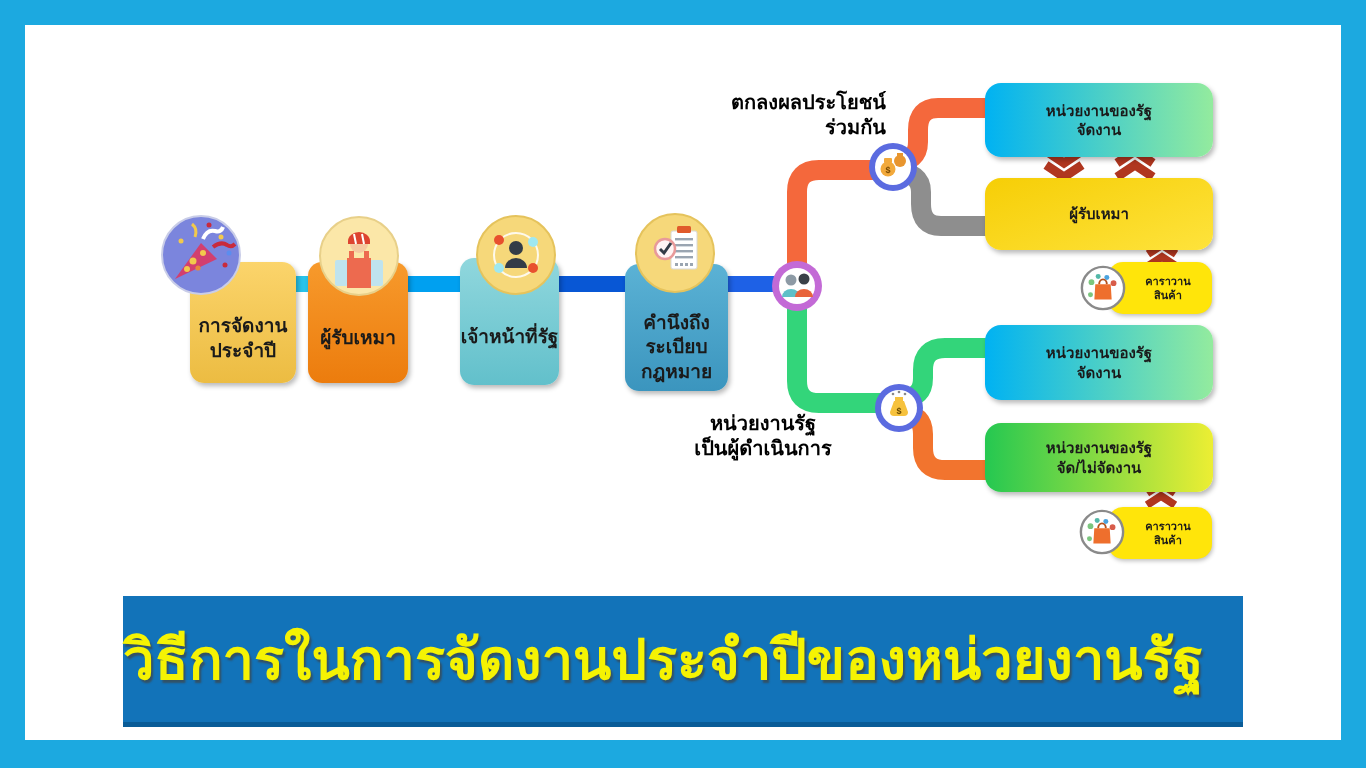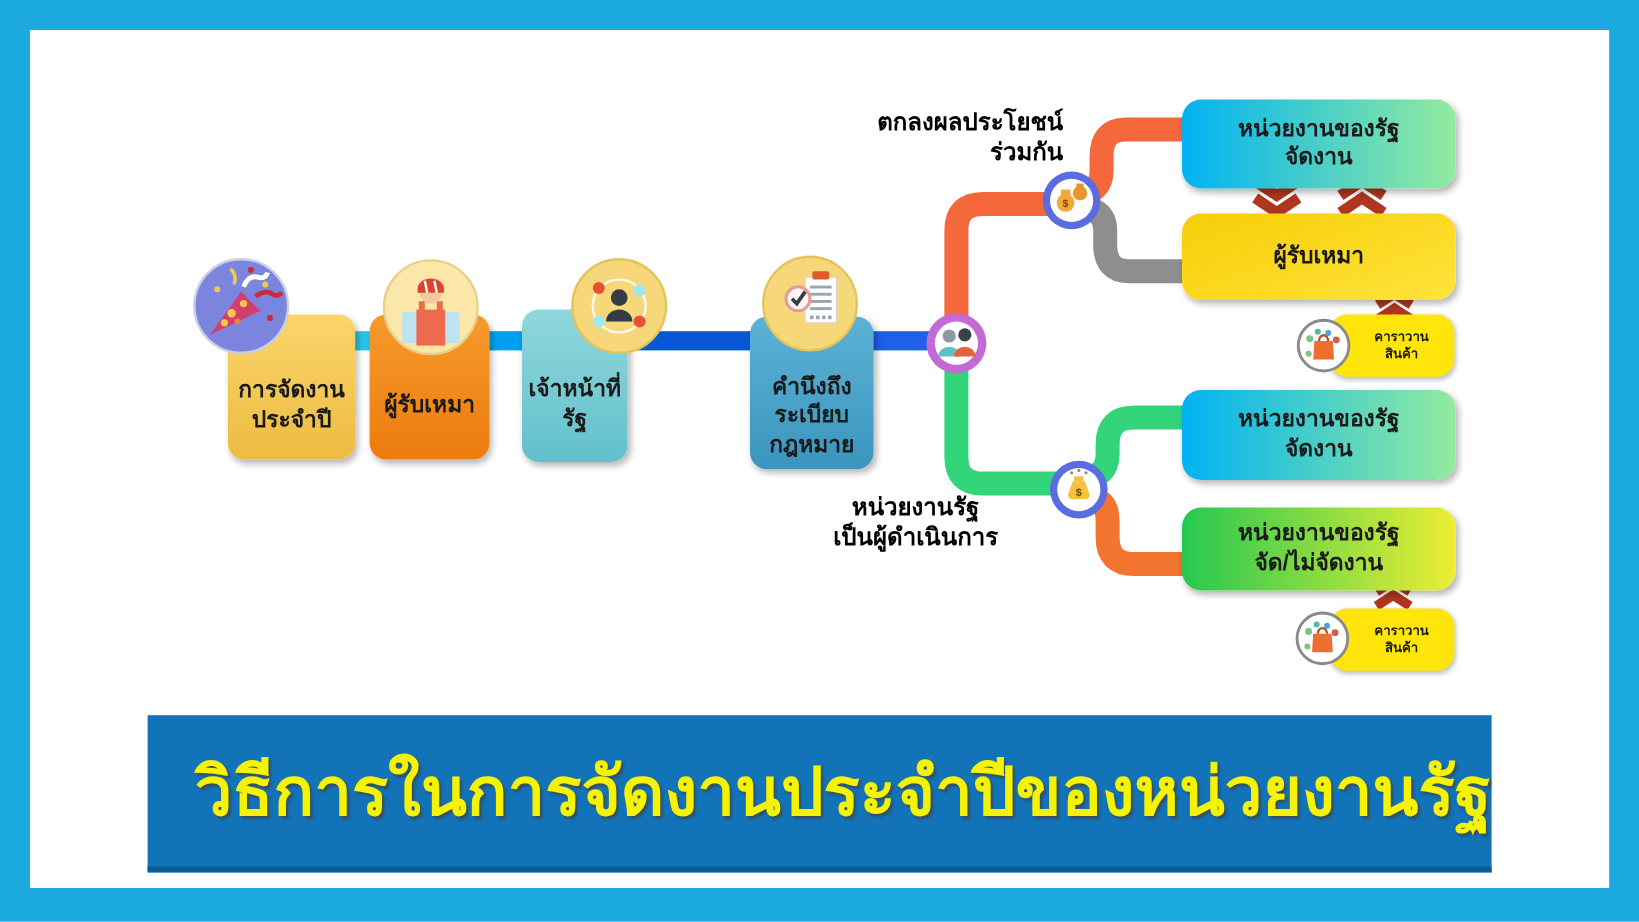--- a/index.html
+++ b/index.html
@@ -15,28 +15,28 @@
   svg.connectors{position:absolute;left:0;top:0;z-index:1;}
   .box{
     position:absolute;z-index:2;display:flex;align-items:center;justify-content:center;
     text-align:center;font-weight:bold;color:#1A1A1A;
     border-radius:14px;box-shadow:2px 3px 5px rgba(0,0,0,0.28);
     white-space:pre-line;line-height:1.28;
   }
   .step-box{font-size:19px;padding-top:32px;box-sizing:border-box;}
   .box-a{left:148px;top:262px;width:106px;height:121px;background:linear-gradient(180deg,#FBD46B,#ECBC42);margin-left:42px;}
   .box-b{left:308px;top:262px;width:100px;height:121px;background:linear-gradient(180deg,#F79A2C,#EC7C0D);}
-  .box-c{left:435px;top:258px;width:88px;height:127px;background:linear-gradient(180deg,#90D7DD,#62C0CB);}
+  .box-c{left:460px;top:258px;width:99px;height:127px;background:linear-gradient(180deg,#90D7DD,#62C0CB);}
   .box-d{left:625px;top:264px;width:103px;height:127px;background:linear-gradient(180deg,#5BB2D5,#3B95BE);padding-top:40px;}
   .step-icon{position:absolute;z-index:3;width:82px;height:82px;}
   .icon-a{left:160px;top:214px;}
   .icon-b{left:318px;top:215px;}
   .icon-c{left:475px;top:214px;}
   .icon-d{left:634px;top:212px;}
-  .outcome{font-size:19px;border-radius:16px;}
+  .outcome{font-size:15px;border-radius:16px;}
   .box-r1{left:985px;top:83px;width:228px;height:74px;background:linear-gradient(90deg,#00B2F2,#93EB9E);}
   .box-r2{left:985px;top:178px;width:228px;height:72px;background:linear-gradient(160deg,#F6CE06,#FEE33C);}
   .box-r3{left:985px;top:325px;width:228px;height:75px;background:linear-gradient(90deg,#00B2F2,#93EB9E);}
   .box-r4{left:985px;top:423px;width:228px;height:69px;background:linear-gradient(90deg,#25C851,#ECEE33);}
   .caravan{
     font-size:11px;background:#FFE50A;border-radius:15px;z-index:2;
     padding-left:16px;box-sizing:border-box;
     box-shadow:1px 2px 4px rgba(0,0,0,0.25);
   }
   .caravan-1{left:1108px;top:262px;width:104px;height:52px;}
@@ -46,21 +46,21 @@
   .cicon-2{left:1078px;top:508px;}
   .branch-label{
     position:absolute;z-index:2;width:246px;text-align:right;
     font-size:20px;font-weight:bold;color:#000000;line-height:1.25;white-space:pre-line;
   }
   .label-top{left:640px;top:90px;}
   .label-bottom{left:640px;top:411px;text-align:center;}
   .banner{
     position:absolute;z-index:2;left:123px;top:596px;width:1120px;height:126px;
     background:#1273B9;border-bottom:5px solid #0A5C97;
-    display:flex;align-items:center;justify-content:flex-end;
+    display:flex;align-items:center;justify-content:flex-start;
   }
   .banner-text{
     font-size:56px;font-weight:bold;color:#F5F303;
     text-shadow:2px 3px 2px rgba(90,40,0,0.45);
   }
 </style>
 </head>
 <body>
 
 <div class="canvas"></div>

